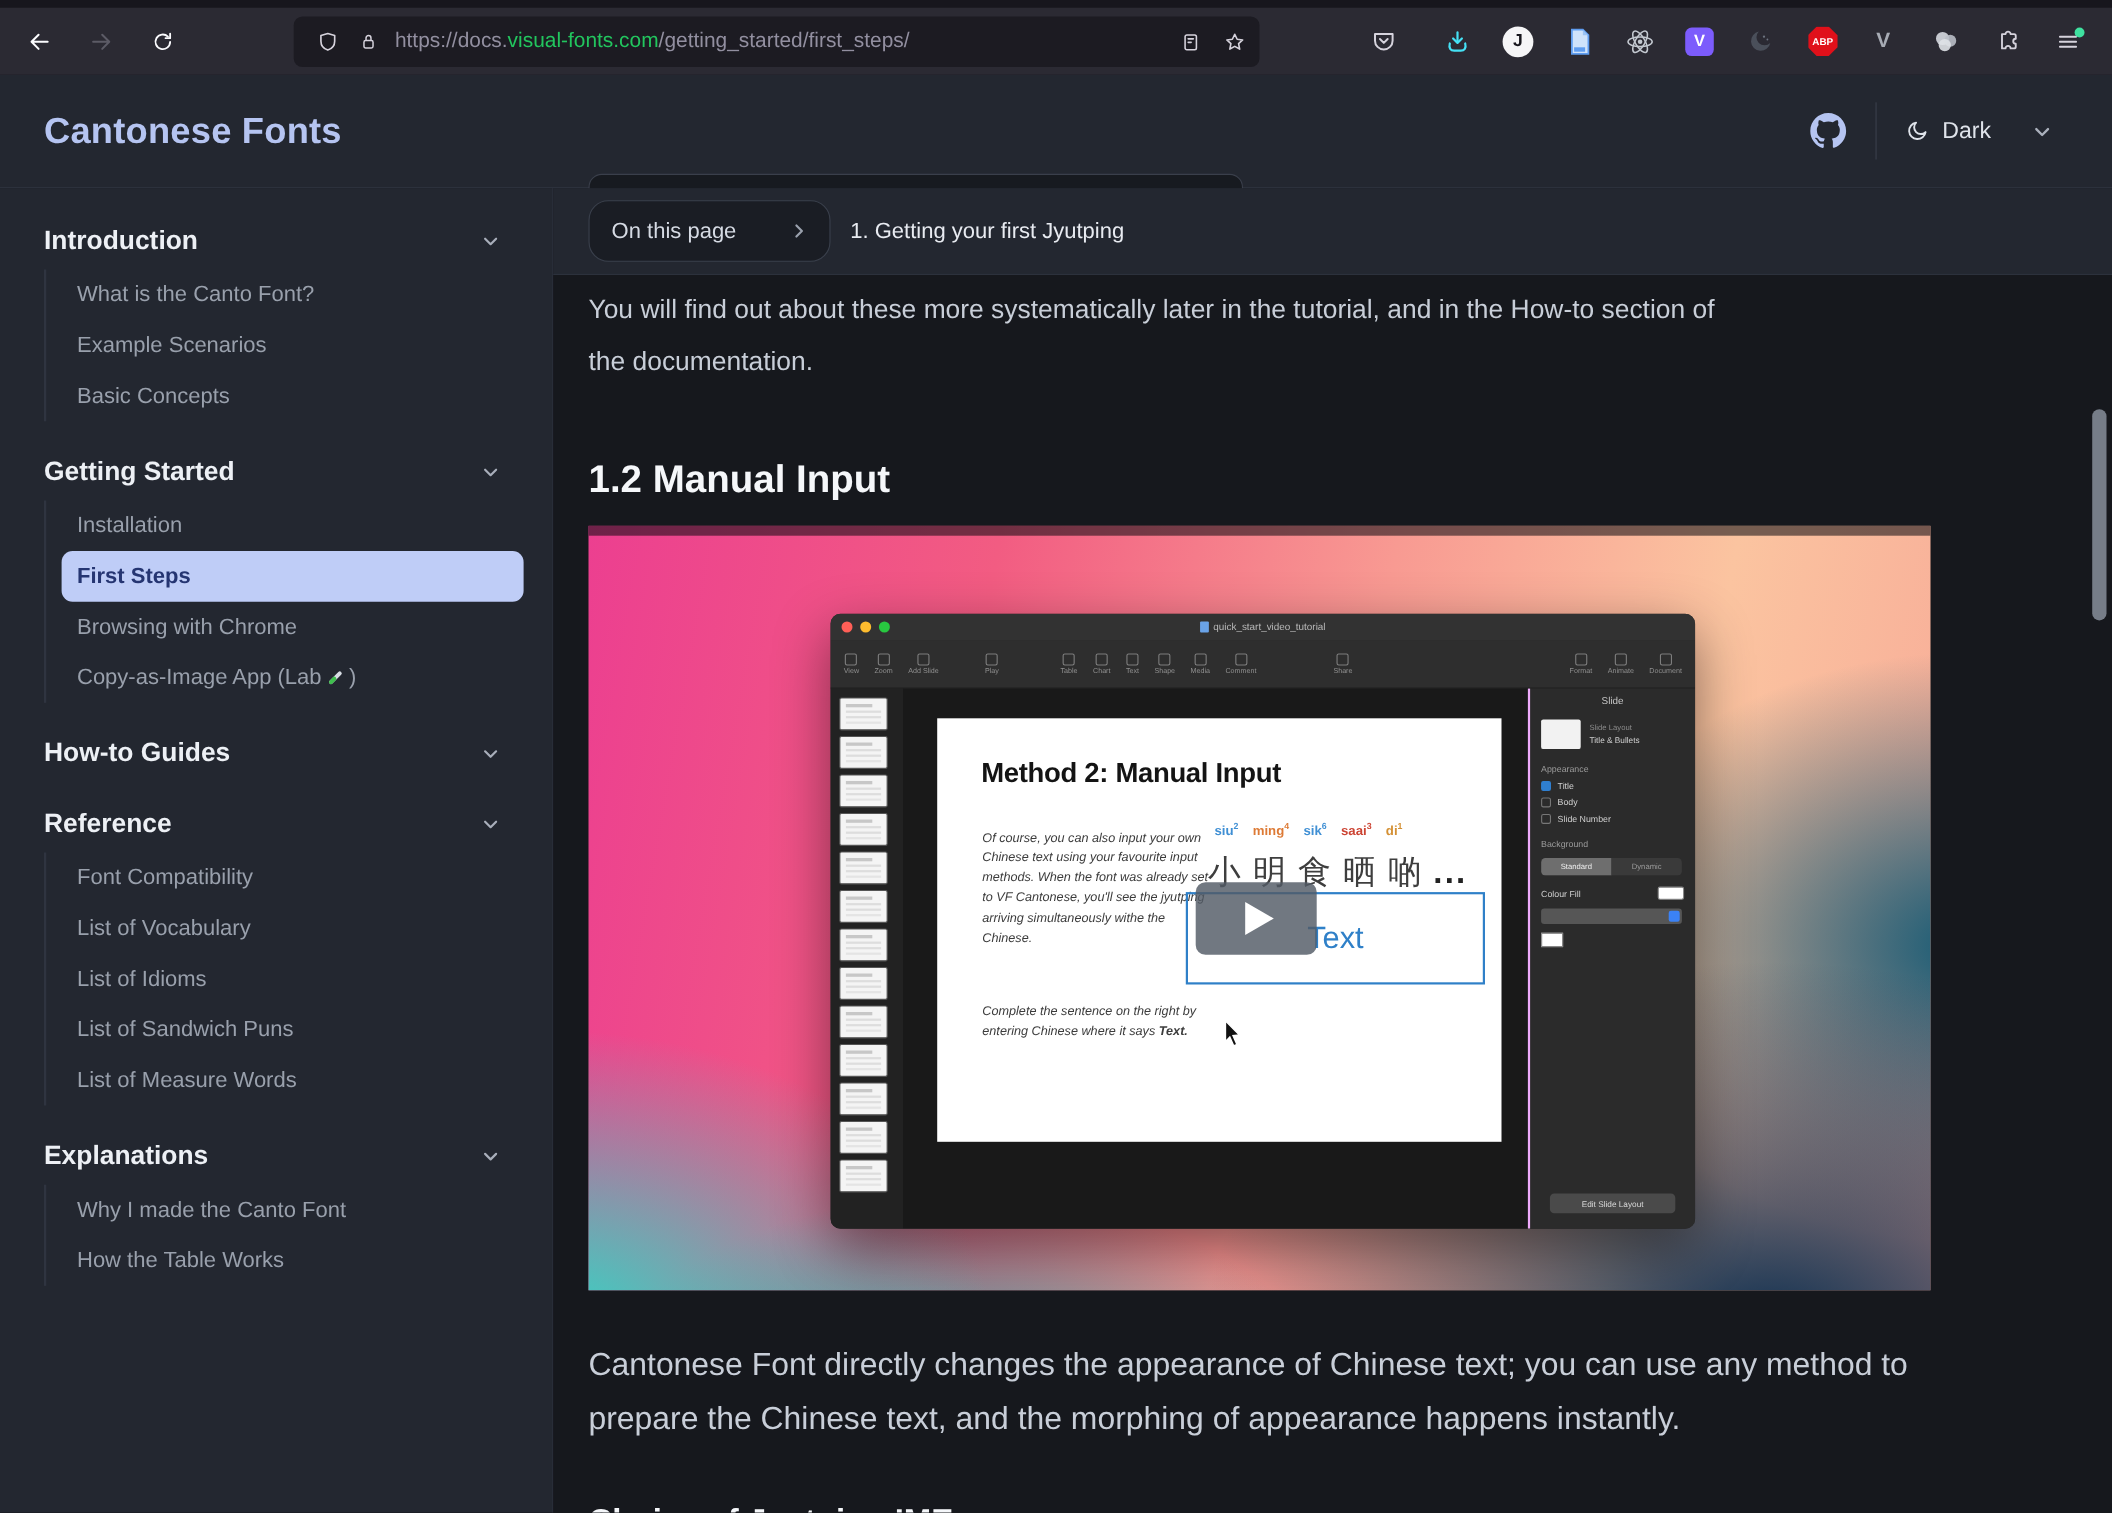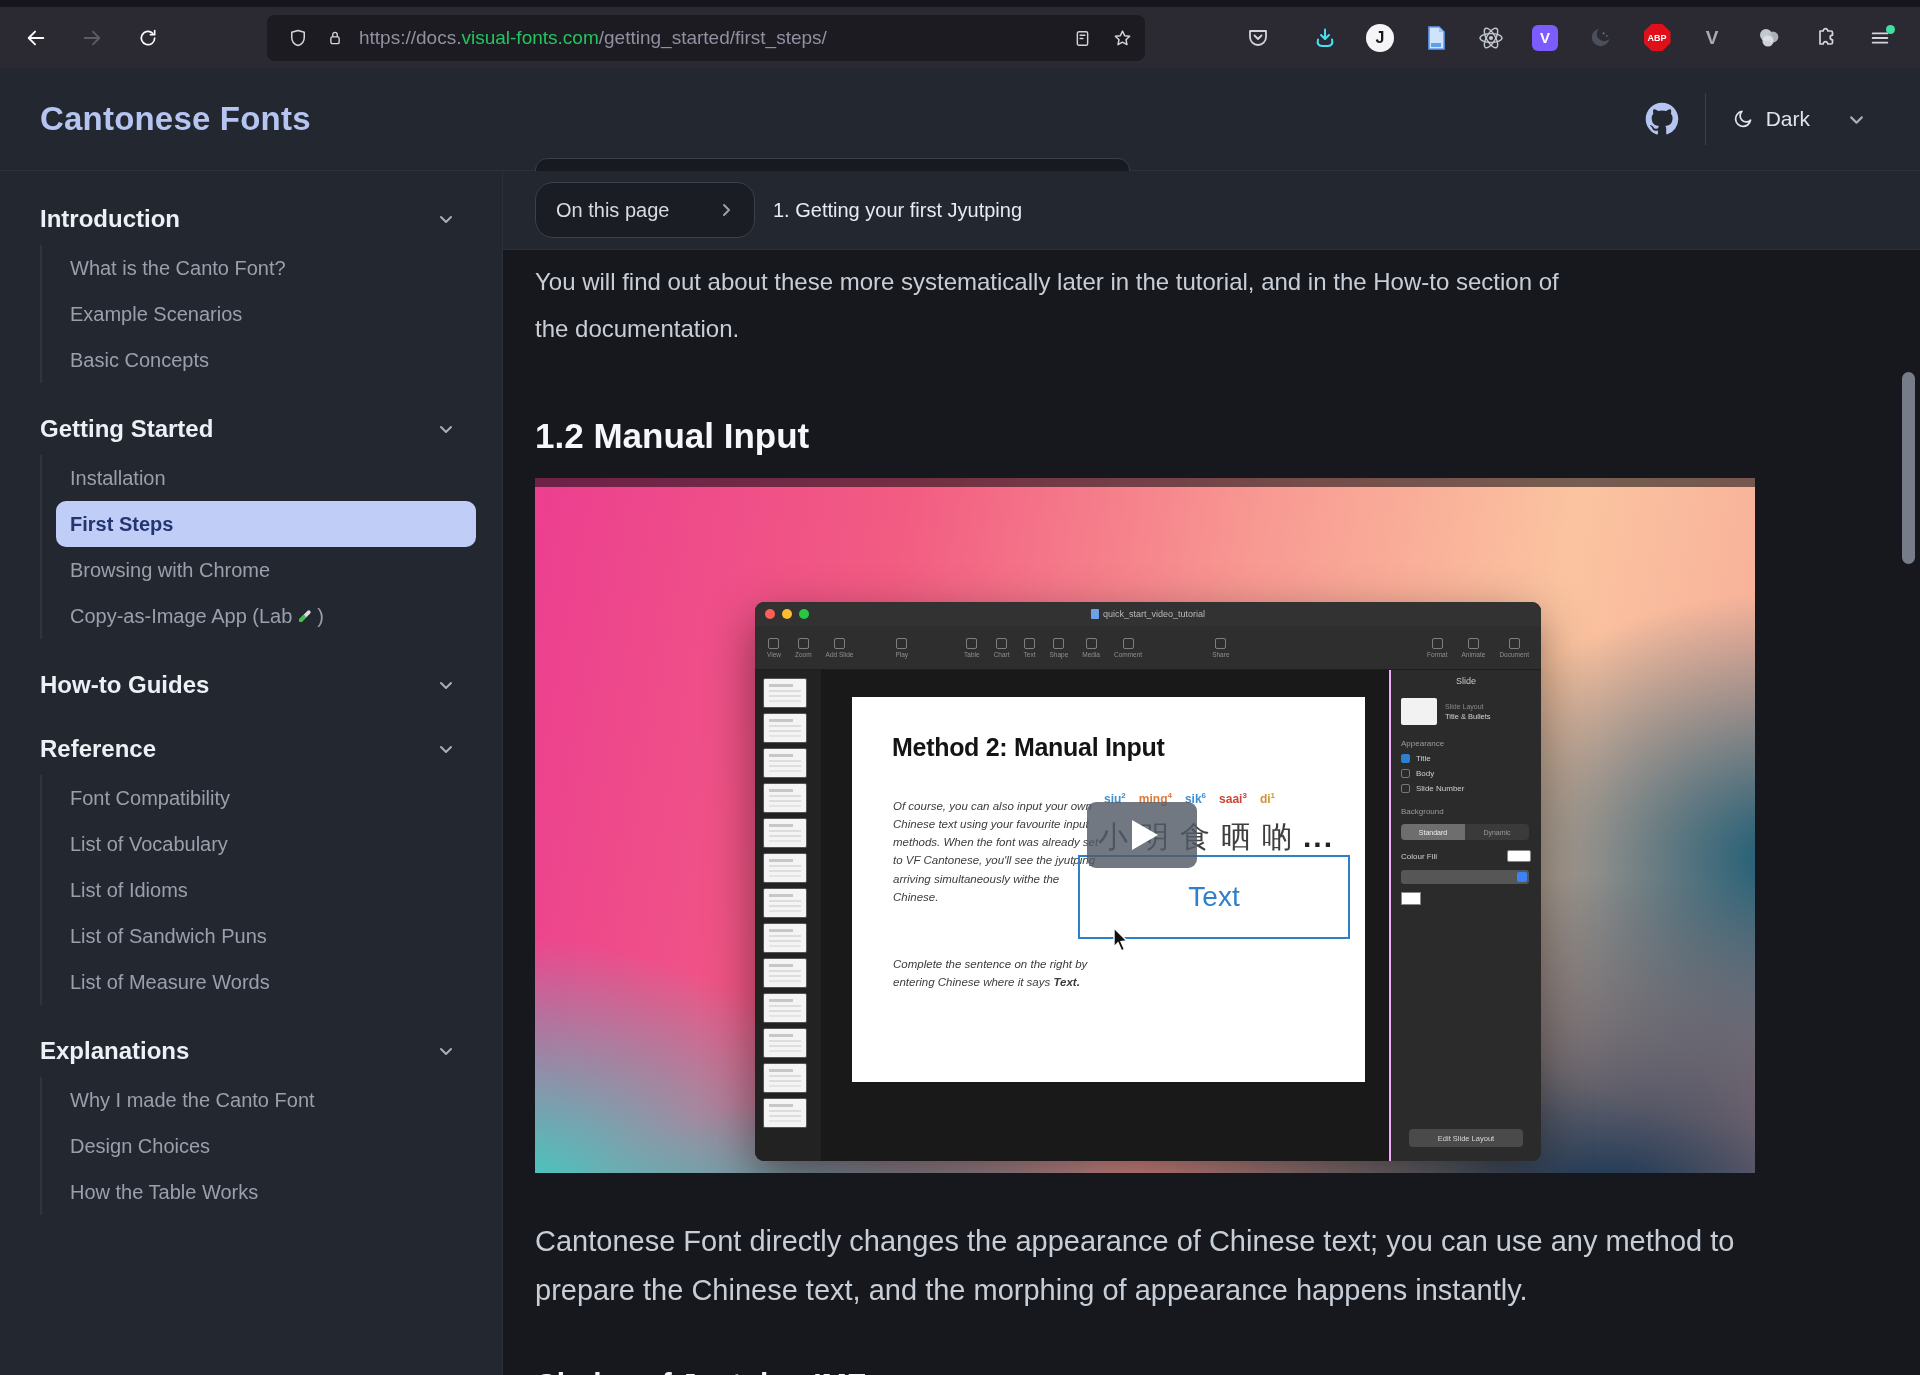--- a/index.html
+++ b/index.html
@@ -81,21 +81,21 @@
   .video { position:relative; margin-top:22px; width:1220px; height:695px; overflow:hidden;
     background:
       radial-gradient(ellipse 70% 80% at 88% 105%, #0e2f50 0%, rgba(14,47,80,0) 60%),
       radial-gradient(ellipse 55% 70% at 103% 55%, #145a74 0%, rgba(20,90,116,0) 55%),
       radial-gradient(ellipse 55% 65% at -3% 105%, #2ed9c6 0%, rgba(46,217,198,0) 60%),
       radial-gradient(ellipse 50% 50% at 28% 115%, #18a9a4 0%, rgba(24,169,164,0) 55%),
       linear-gradient(100deg, #ec3f90 0%, #f25c82 28%, #f89a92 55%, #fbc4a0 78%, #f7a997 100%); }
   .video-topedge { position:absolute; left:0; top:0; width:100%; height:9px; background:rgba(10,10,14,.55); }
 
   .kwin { position:absolute; left:220px; top:80px; width:786px; height:559px; background:#262626;
-    border-radius:9px; box-shadow:0 18px 50px rgba(0,0,0,.45); overflow:hidden; font-family:"Liberation Sans",sans-serif;margin-top:44px; }
+    border-radius:9px; box-shadow:0 18px 50px rgba(0,0,0,.45); overflow:hidden; font-family:"Liberation Sans",sans-serif; }
   .ktitle { height:24px; background:#323232; display:flex; align-items:center; position:relative; }
   .lights { display:flex; gap:7px; margin-left:10px; }
   .light { width:10px; height:10px; border-radius:50%; }
   .kdoc { position:absolute; left:50%; top:50%; transform:translate(-50%,-50%); display:flex;
     align-items:center; gap:4px; font-size:9px; color:#b9b9b9; white-space:nowrap; }
   .kdoc .dicon { width:8px; height:10px; background:#6aa3e8; border-radius:1px; }
   .ktools { height:44px; background:#2e2e2e; border-bottom:1px solid #1f1f1f; display:flex;
     align-items:center; padding:0 12px; gap:14px; }
   .ktool { display:flex; flex-direction:column; align-items:center; gap:2px; }
   .kicon { width:11px; height:11px; border:1px solid #9a9a9a; border-radius:2px; opacity:.75; }
@@ -367,21 +367,20 @@
     </div>
     <div class="nav-section">
       <div class="nav-header">
         <span>Explanations</span>
         <svg class="chev" width="16" height="16" viewBox="0 0 16 16">
           <path d="M3 6l5 5 5-5" fill="none" stroke="currentColor" stroke-width="2" stroke-linecap="round" stroke-linejoin="round"></path>
         </svg>
       </div>
       <div class="nav-items">
         <div class="nav-item">Why I made the Canto Font</div>
-        <div class="nav-item">Design Choices</div>
         <div class="nav-item">How the Table Works</div>
       </div>
     </div>
   </nav>
 
 <div class="tocbar">
   <div class="toc-pill">
     <span>On this page</span>
     <svg class="chev" width="16" height="16" viewBox="0 0 16 16" style="transform:rotate(-90deg)">
         <path d="M3 6l5 5 5-5" fill="none" stroke="currentColor" stroke-width="2" stroke-linecap="round" stroke-linejoin="round"></path>

